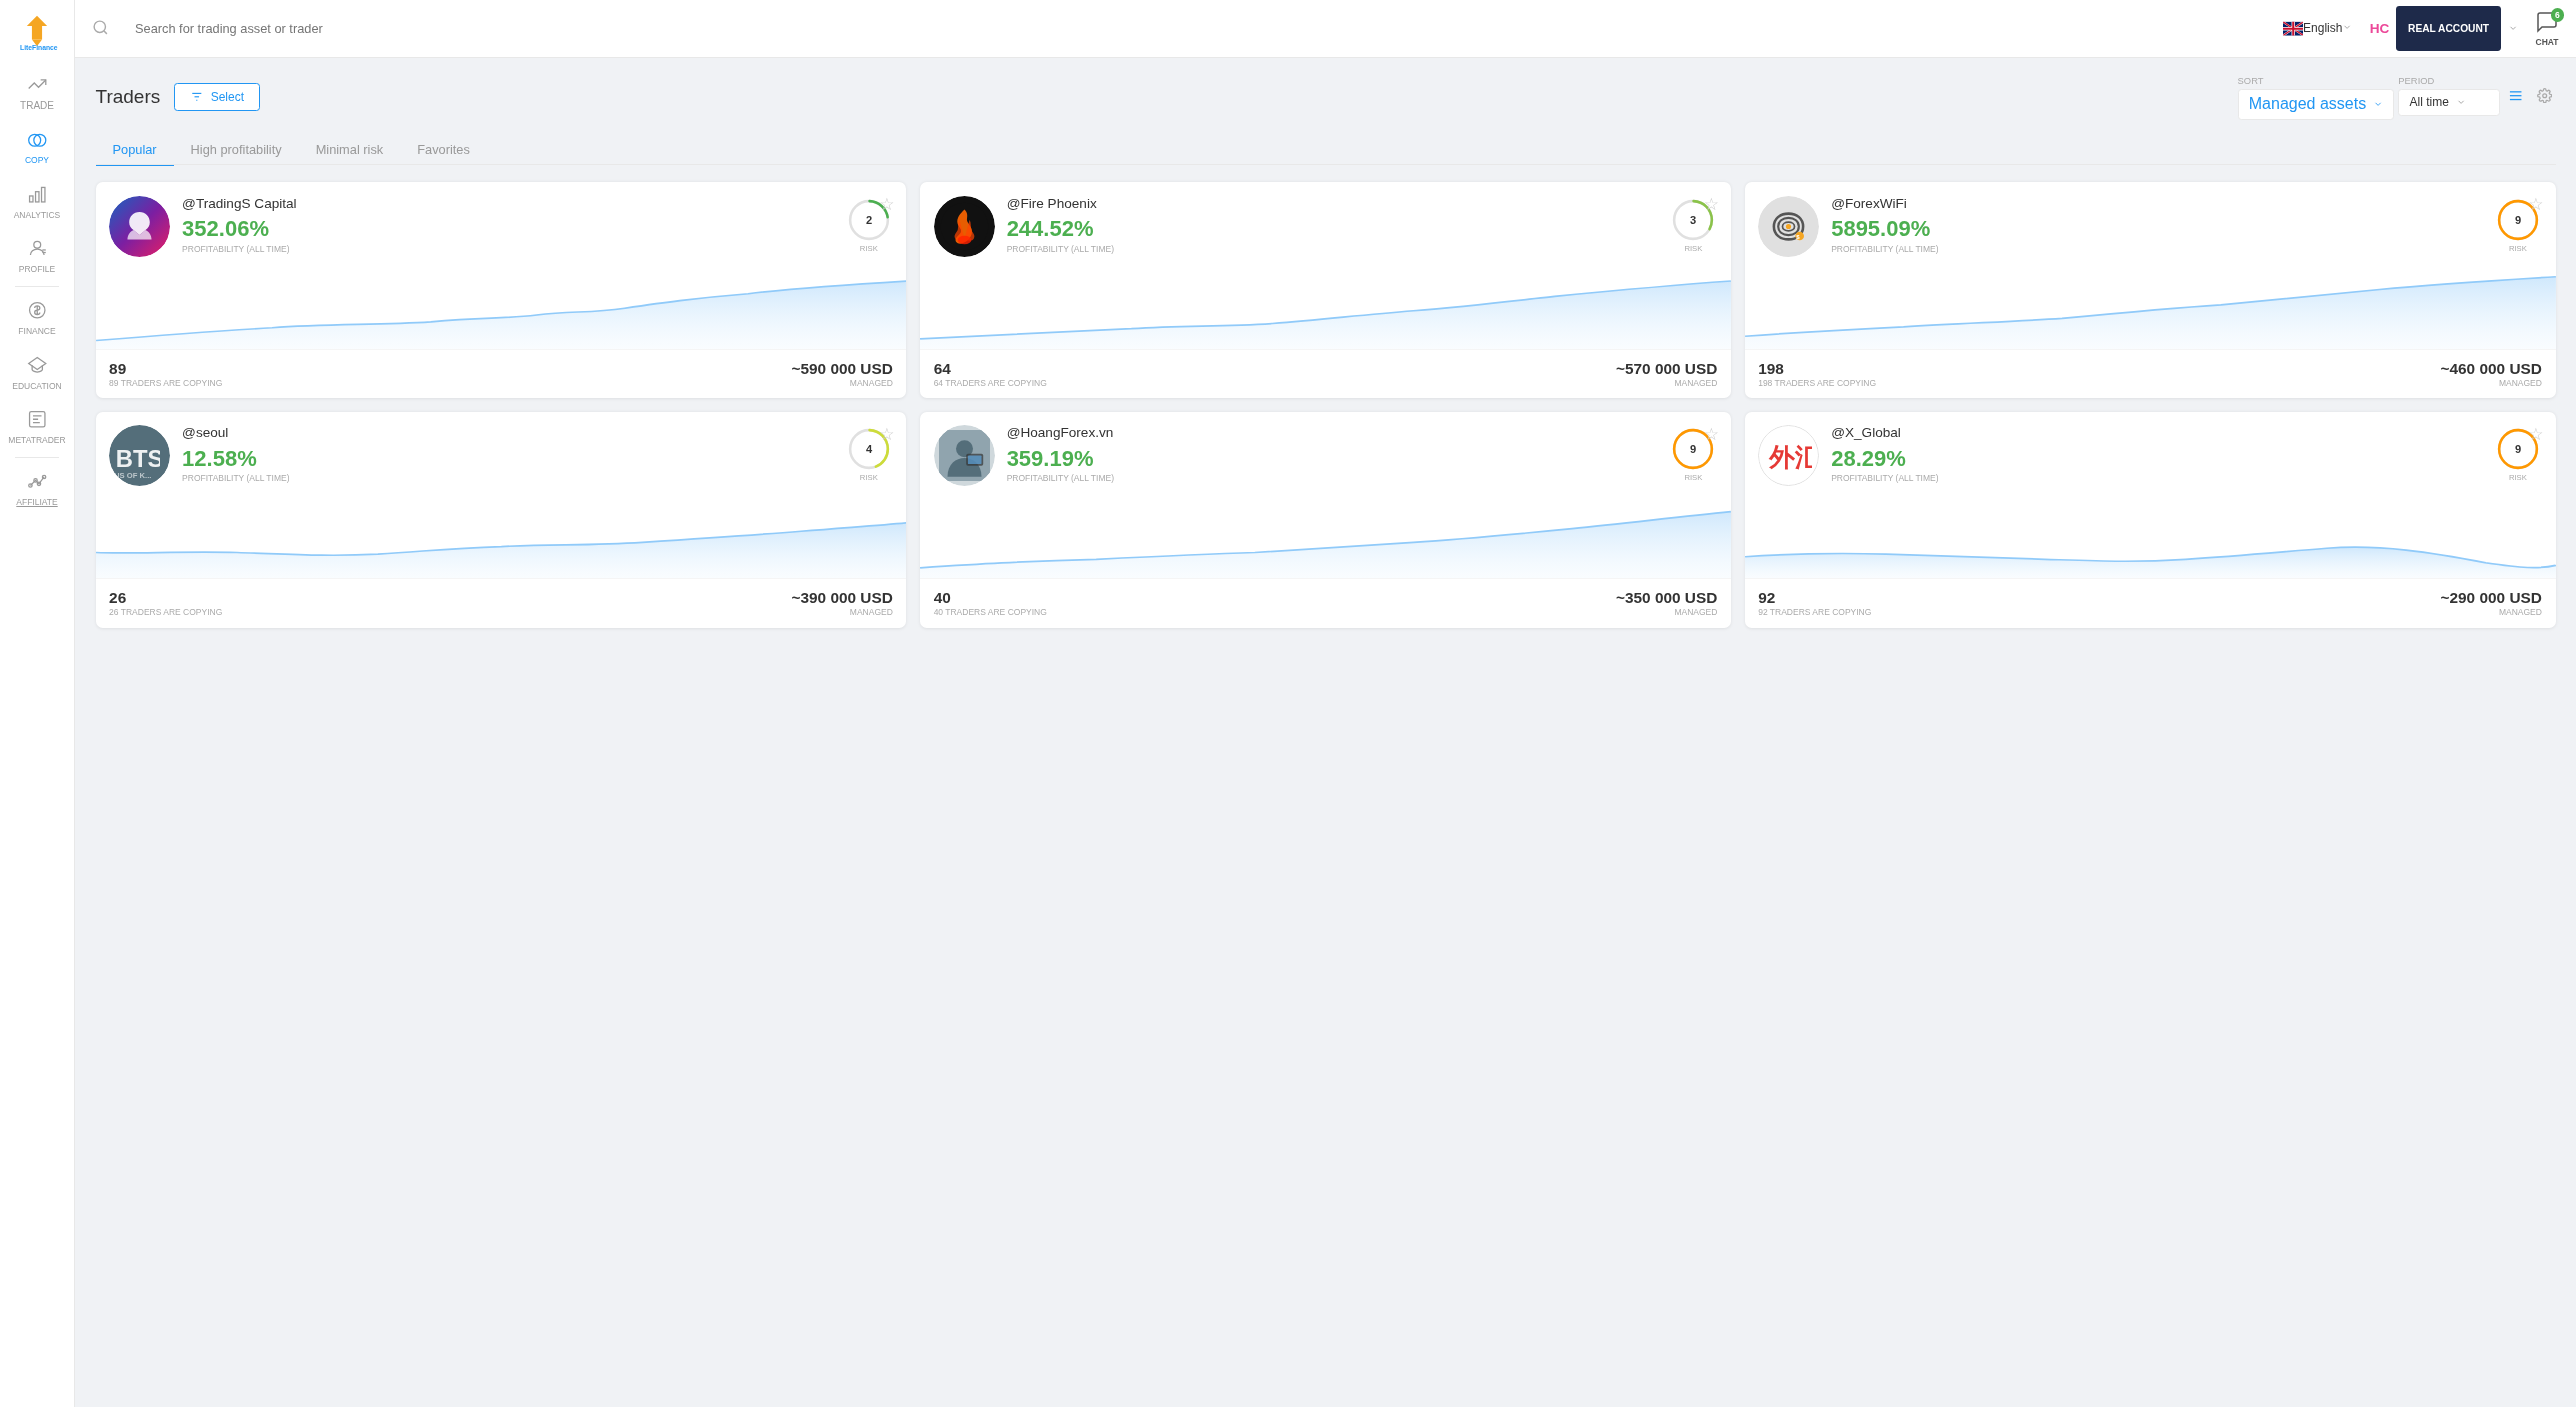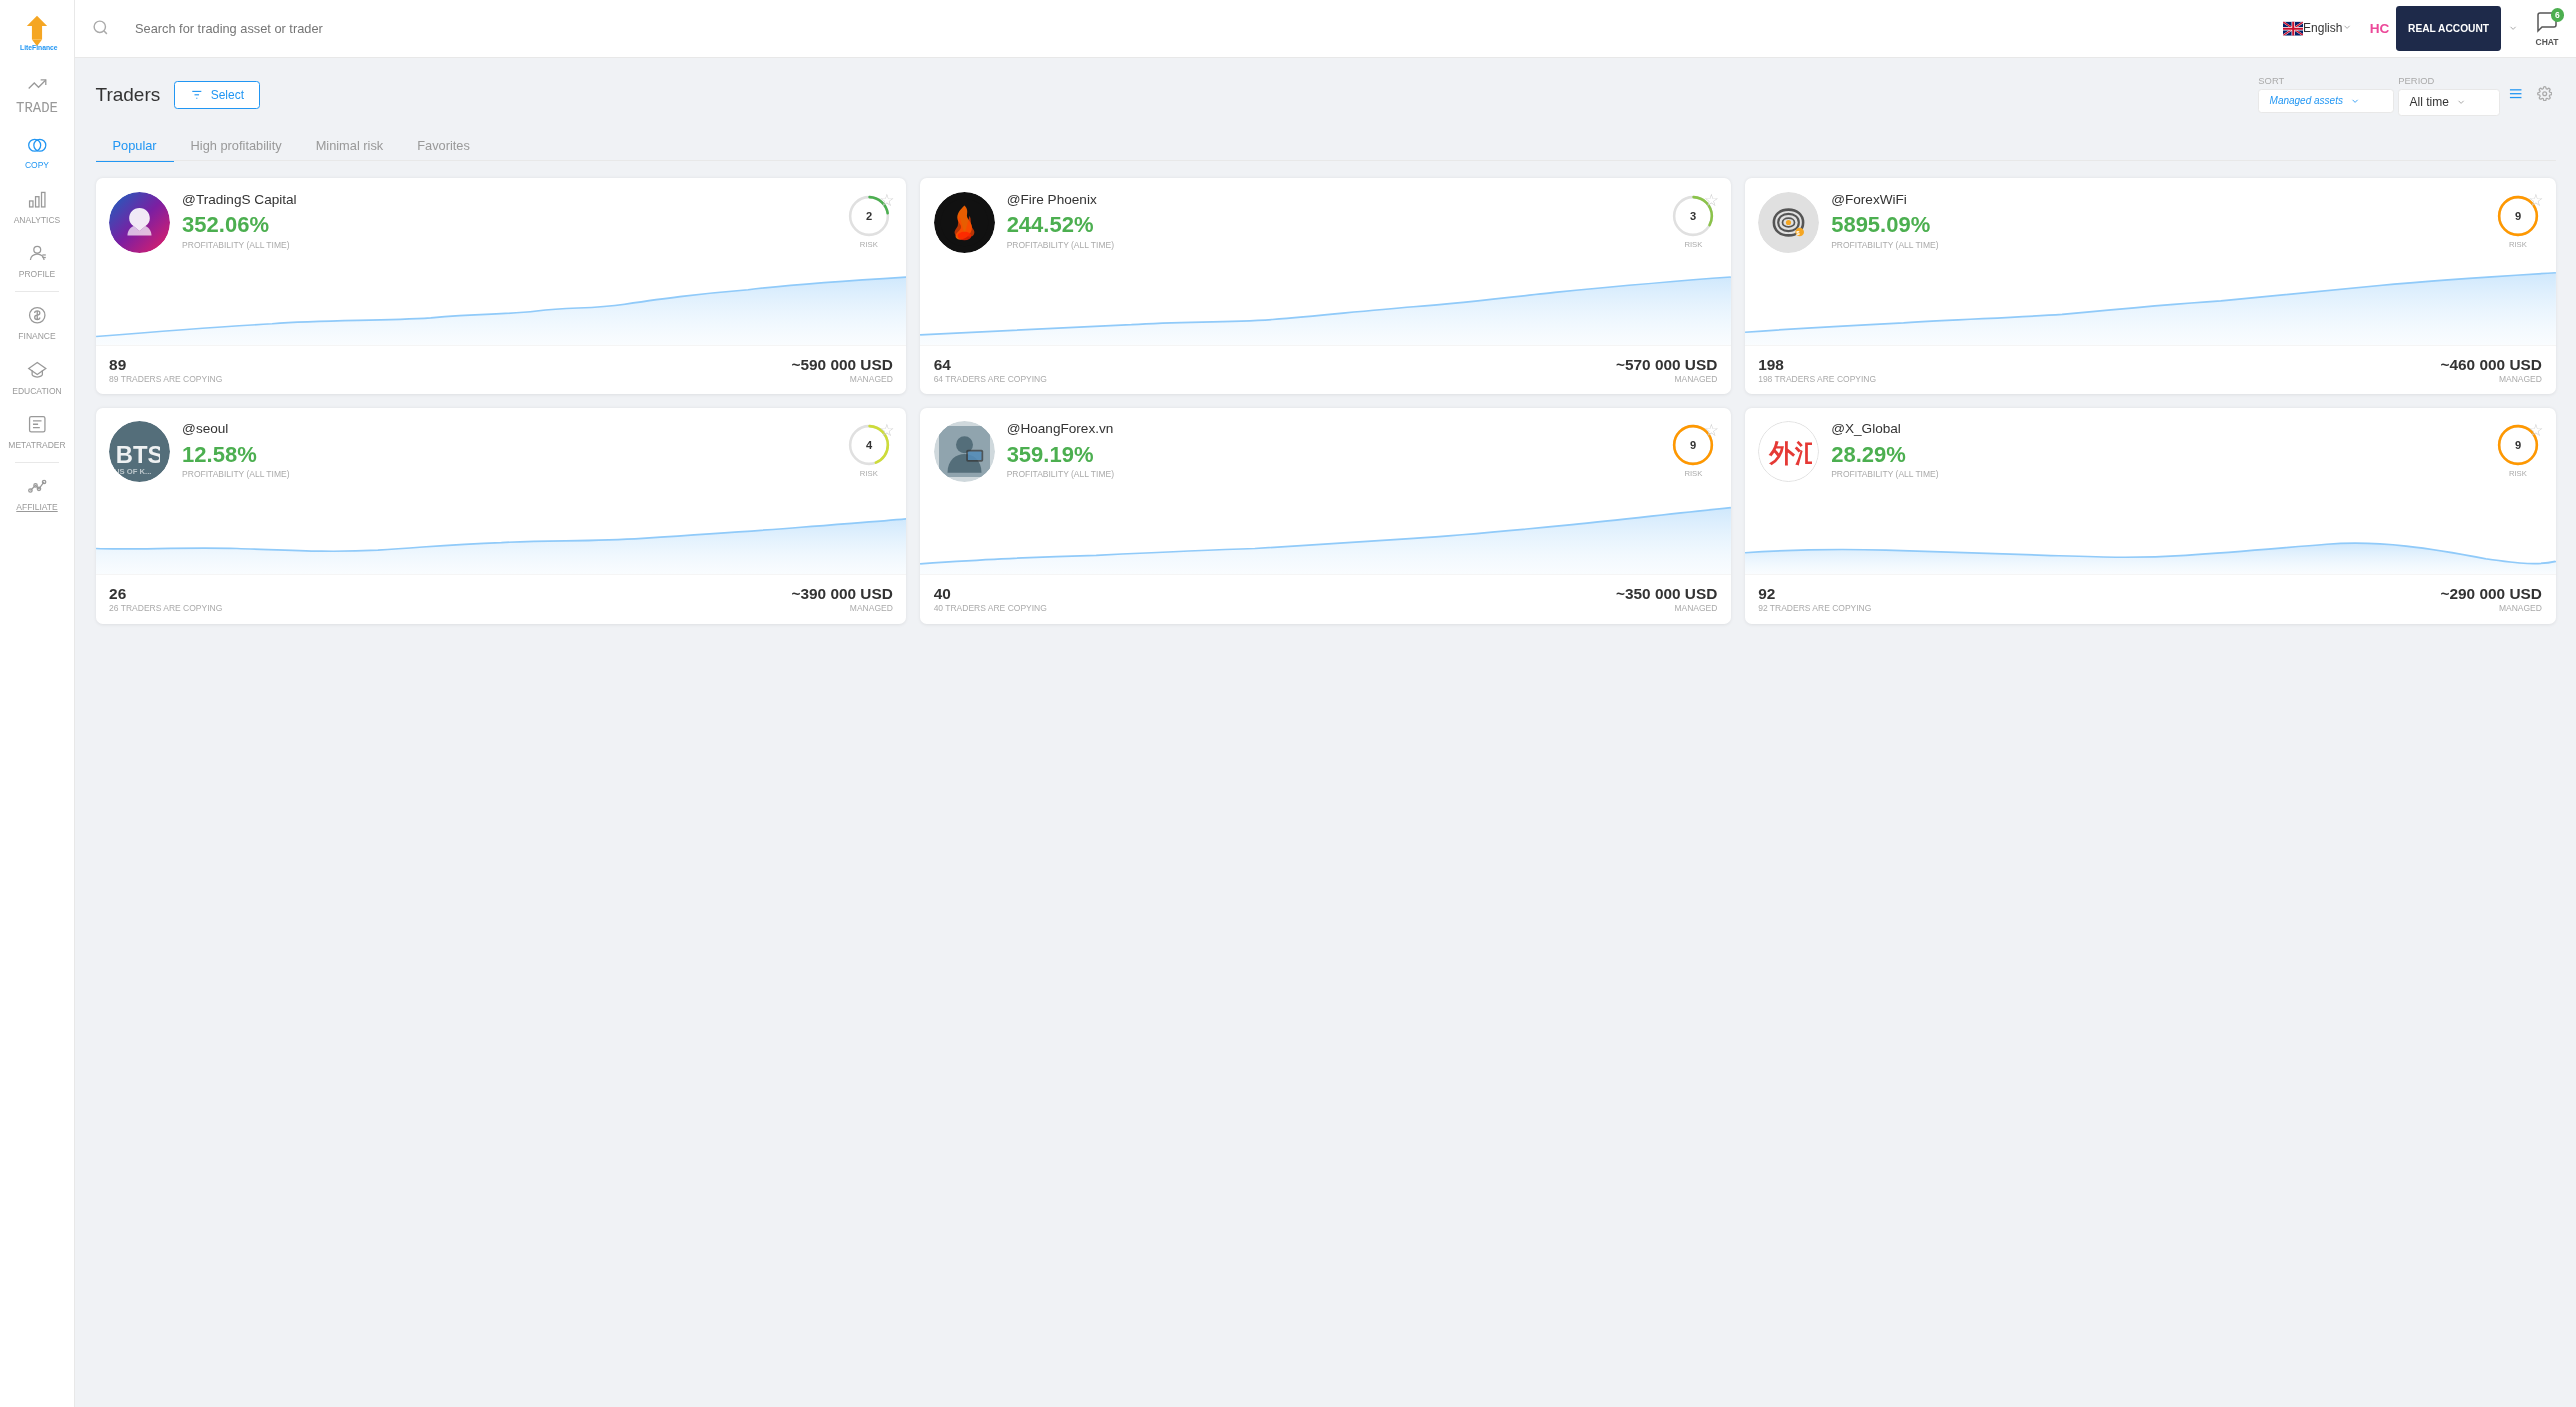--- a/index.html
+++ b/index.html
@@ -191,24 +191,23 @@
     }
     .sort-select {
       display: flex;
       align-items: center;
       gap: 6.8px;
       border: 0.9px solid #e8e8e8;
       border-radius: 3.4px;
       padding: 5.1px 10.2px;
       cursor: pointer;
       color: #2196f3;
-      font-size: 10px;
+      font-size: 16px;
       min-width: 136px;
       background: #fff;
-      font-style: italic;
     }
     .period-select {
       display: flex;
       align-items: center;
       gap: 6.8px;
       border: 0.9px solid #e8e8e8;
       border-radius: 3.4px;
       padding: 5.1px 10.2px;
       cursor: pointer;
       color: #333;
@@ -371,21 +370,21 @@
     </svg>
   </div>
 
   <div class="sidebar-item">
     <div class="sidebar-icon">
       <svg viewBox="0 0 24 24" fill="none" stroke="currentColor" stroke-width="1.5">
         <polyline points="22 7 13.5 15.5 8.5 10.5 2 17"></polyline>
         <polyline points="16 7 22 7 22 13"></polyline>
       </svg>
     </div>
-    <span style="font-size:14px;font-family:Liberation Mono, monospace;">TRADE</span>
+    <span style="font-size:10px;">TRADE</span>
   </div>
 
   <div class="sidebar-item active">
     <div class="sidebar-icon">
       <svg viewBox="0 0 24 24" fill="none" stroke="currentColor" stroke-width="1.5">
         <circle cx="9" cy="12" r="7"></circle>
         <circle cx="15" cy="12" r="7"></circle>
       </svg>
     </div>
     <span style="font-size:8.5px;">COPY</span>

